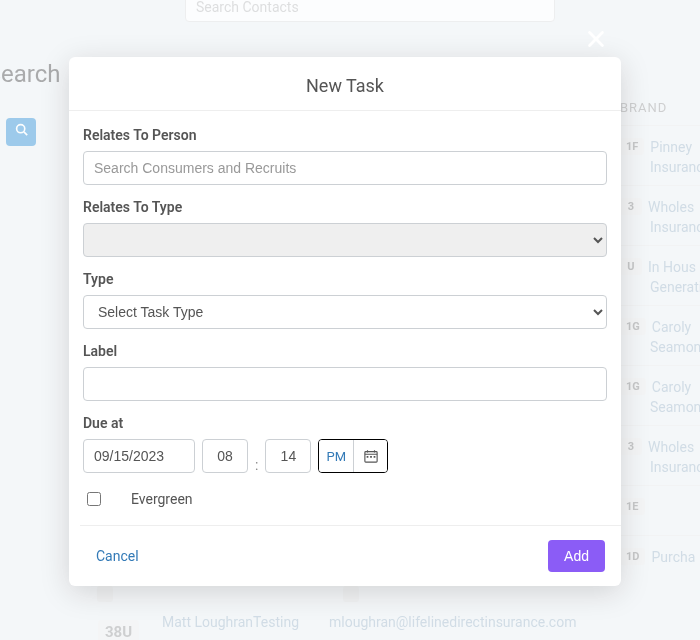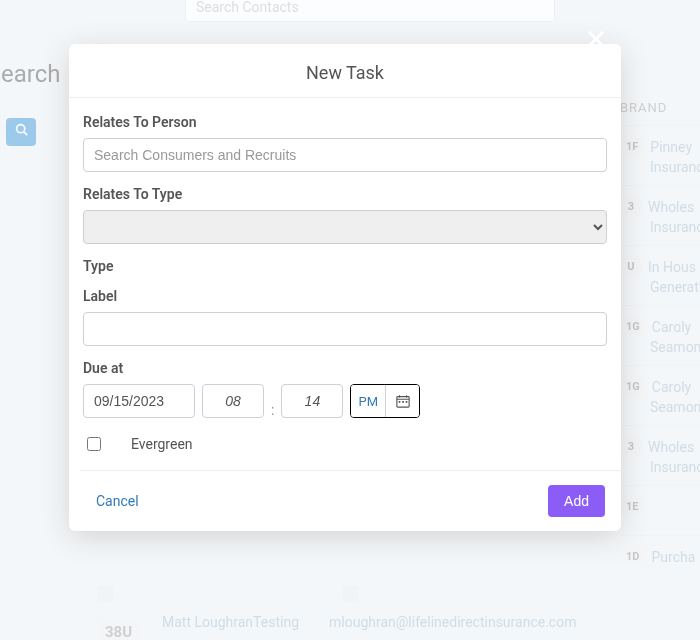--- a/index.html
+++ b/index.html
@@ -68,21 +68,21 @@
   
   .close-x {
     position: absolute; right: 93px; top: 26px;
     color: #fff; font-size: 26px; cursor: pointer;
     text-shadow: 0 0 6px rgba(0,0,0,0.5);
     z-index: 20;
   }
 
   
   .modal {
-    position: absolute; left: 69px; top: 44px; width: 552px;
+    position: absolute; left: 69px; top: 57px; width: 552px;
     background: #fff; border-radius: 6px;
     box-shadow: 0 6px 30px rgba(0,0,0,0.15);
     z-index: 10;
     display: flex; flex-direction: column;
   }
   .modal-header {
     padding: 18px 0 14px 0;
     text-align: center;
     font-size: 18px; color: #555;
     border-bottom: 1px solid #eee;
@@ -95,21 +95,21 @@
     font-weight: 600; color: #555; margin-bottom: 8px; display: block; font-size: 14px;
   }
   .text-input, .select-input {
     width: 100%; height: 34px; border: 1px solid #ccd0d4; border-radius: 4px;
     padding: 6px 10px; font-size: 14px; color: #555; background: #fff;
   }
   .text-input::placeholder { color: #999; }
   .select-disabled { background: #efefef; }
   .due-row { display: flex; align-items: flex-end; gap: 7px; }
   .due-row .date { width: 112px; }
-  .due-row .hm { width: 62px; text-align: center; font-style: italic; }
+  .due-row .hm { width: 46px; text-align: center; }
   .due-row .colon { color: #888; }
   .ampm-group { display: flex; border: 1px solid #000000; border-radius: 4px; overflow: hidden; height: 34px; }
   .ampm-btn { width: 34px; display: flex; align-items: center; justify-content: center; font-size: 13px; color: #337ab7; background: #fff; }
   .ampm-btn + .ampm-btn { border-left: 1px solid #ccd0d4; }
   .cal-icon svg { width: 14px; height: 14px; }
   .evergreen-row { display: flex; align-items: center; gap: 30px; padding: 4px 0 0 4px; }
   .evergreen-row input[type=checkbox] { width: 14px; height: 14px; }
   .modal-footer {
     border-top: 1px solid #eee;
     padding: 14px 16px;
@@ -204,20 +204,23 @@
 
     <div class="field">
       <label class="field-label">Relates To Type</label>
       <select class="select-input select-disabled">
         <option></option>
       </select>
     </div>
 
     <div class="field">
       <label class="field-label">Type</label>
+      <select class="select-input">
+        <option>Select Task Type</option>
+      </select>
     </div>
 
     <div class="field">
       <label class="field-label">Label</label>
       <input type="text" class="text-input" value="" style="">
     </div>
 
     <div class="field">
       <label class="field-label">Due at</label>
       <div class="due-row">

